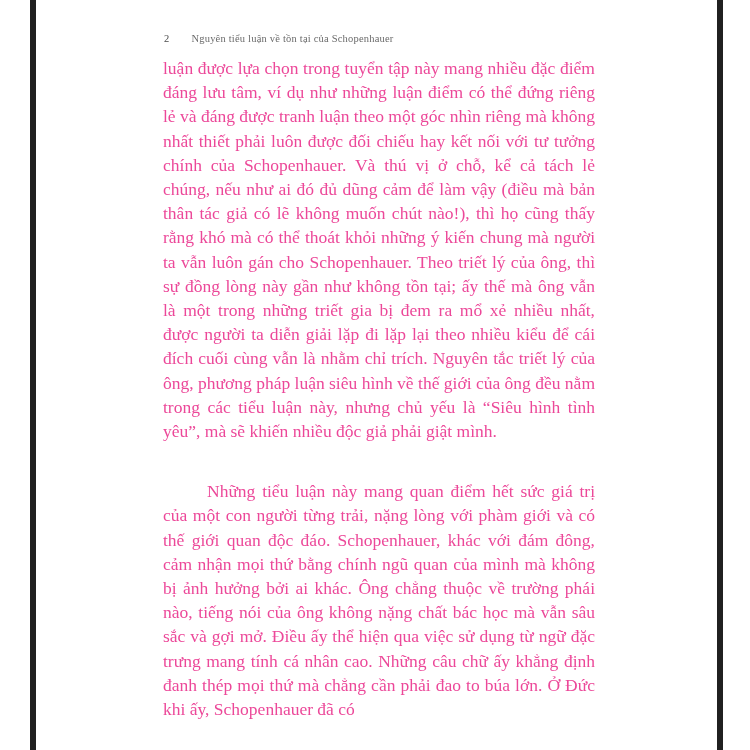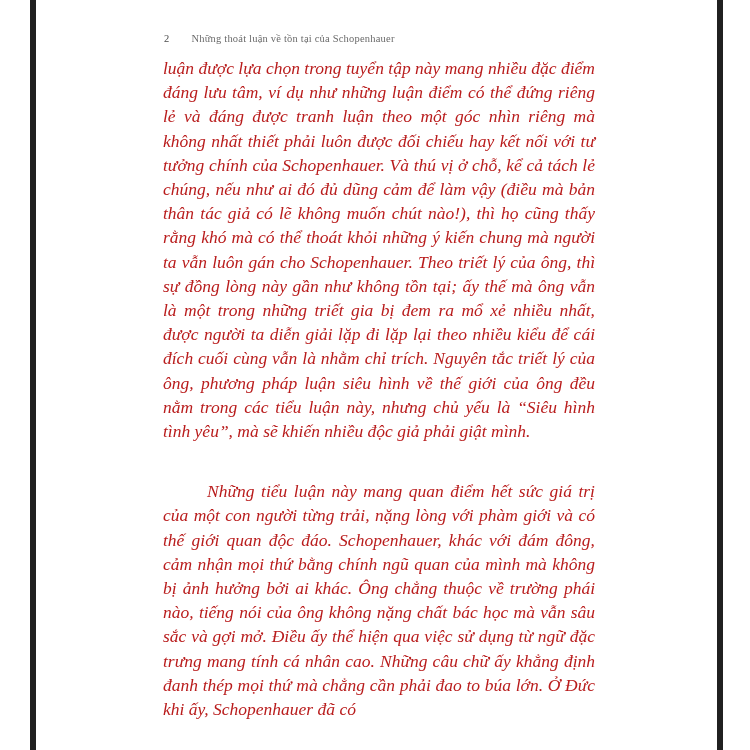--- a/index.html
+++ b/index.html
@@ -42,46 +42,45 @@
   }
   .header .running-title {
     color: #6a6a6a;
   }
 
   .body-text {
     position: absolute;
     top: 56px;
     left: 163px;
     width: 432px;
-    color: #b91c1c;
+    color: #ec4899;
     font-size: 17.5px;
     line-height: 24.2px;
     text-align: justify;
     text-justify: inter-word;
-    font-style: italic;
   }
   .body-text p {
     margin: 0;
   }
   .body-text p.indented {
     margin-top: 36px;
     text-indent: 44px;
   }
 </style>
 </head>
 <body>
 
 <div class="page">
 
   <div class="edge-strip left"></div>
   <div class="edge-strip right"></div>
 
   <div class="header">
     <span class="page-num">2</span>
-    <span class="running-title">Những thoát luận về tồn tại của Schopenhauer</span>
+    <span class="running-title">Nguyên tiểu luận về tồn tại của Schopenhauer</span>
   </div>
 
   <div class="body-text">
     <p>luận được lựa chọn trong tuyển tập này mang nhiều đặc điểm đáng lưu tâm, ví dụ như những luận điểm có thể đứng riêng lẻ và đáng được tranh luận theo một góc nhìn riêng mà không nhất thiết phải luôn được đối chiếu hay kết nối với tư tưởng chính của Schopenhauer. Và thú vị ở chỗ, kể cả tách lẻ chúng, nếu như ai đó đủ dũng cảm để làm vậy (điều mà bản thân tác giả có lẽ không muốn chút nào!), thì họ cũng thấy rằng khó mà có thể thoát khỏi những ý kiến chung mà người ta vẫn luôn gán cho Schopenhauer. Theo triết lý của ông, thì sự đồng lòng này gần như không tồn tại; ấy thế mà ông vẫn là một trong những triết gia bị đem ra mổ xẻ nhiều nhất, được người ta diễn giải lặp đi lặp lại theo nhiều kiểu để cái đích cuối cùng vẫn là nhằm chỉ trích. Nguyên tắc triết lý của ông, phương pháp luận siêu hình về thế giới của ông đều nằm trong các tiểu luận này, nhưng chủ yếu là “Siêu hình tình yêu”, mà sẽ khiến nhiều độc giả phải giật mình.</p>
     <p class="indented">Những tiểu luận này mang quan điểm hết sức giá trị của một con người từng trải, nặng lòng với phàm giới và có thế giới quan độc đáo. Schopenhauer, khác với đám đông, cảm nhận mọi thứ bằng chính ngũ quan của mình mà không bị ảnh hưởng bởi ai khác. Ông chẳng thuộc về trường phái nào, tiếng nói của ông không nặng chất bác học mà vẫn sâu sắc và gợi mở. Điều ấy thể hiện qua việc sử dụng từ ngữ đặc trưng mang tính cá nhân cao. Những câu chữ ấy khẳng định đanh thép mọi thứ mà chẳng cần phải đao to búa lớn. Ở Đức khi ấy, Schopenhauer đã có</p>
   </div>
 
 </div>
 
 </body></html>

